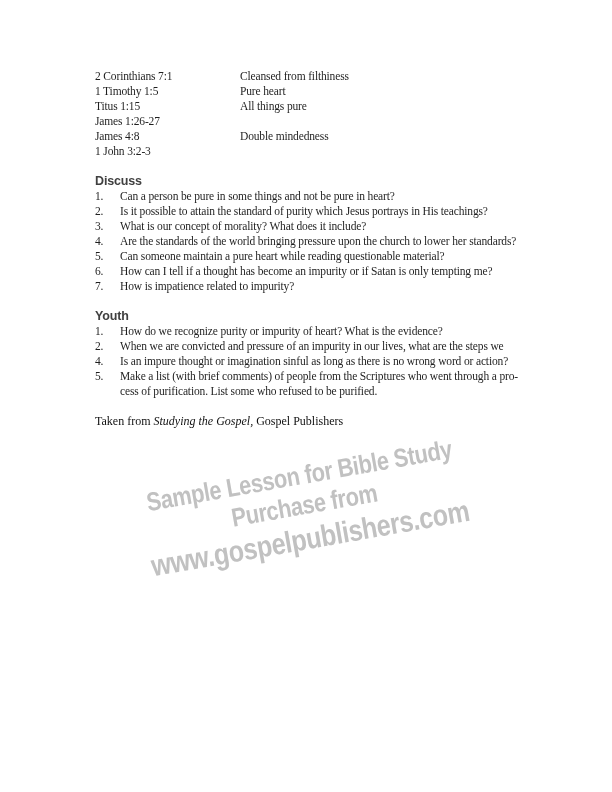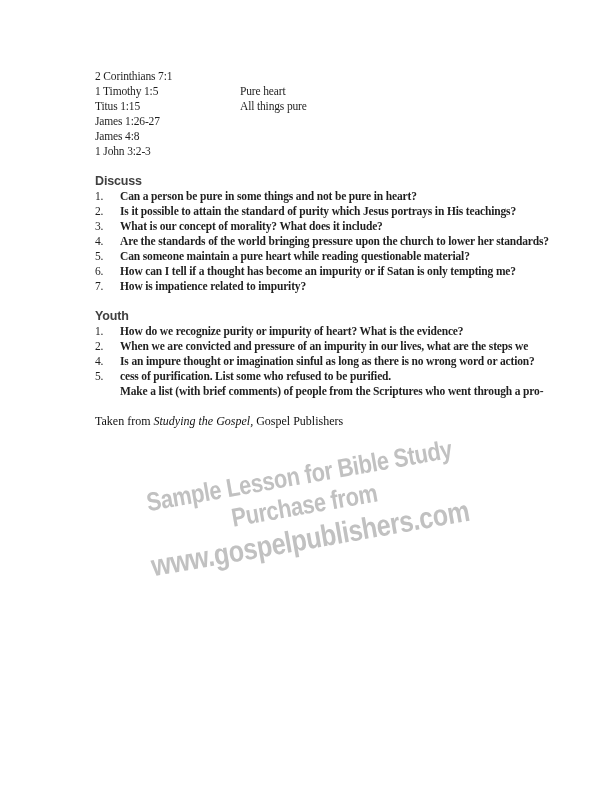--- a/index.html
+++ b/index.html
@@ -31,21 +31,21 @@
     font-weight: bold;
     font-size: 12.5px;
     line-height: 15px;
     margin-top: 15px;
     color: #404040;
   }
   .heading.youth { }
   .li { display: flex; }
   .num { width: 25px; flex: none; }
   .txt { flex: 1; }
-  .ln { display: block; white-space: pre; font-weight: bold; }
+  .ln { display: block; white-space: pre; }
   .source {
     margin-top: 16px;
     font-family: Liberation Serif, serif;
     font-size: 12px;
     line-height: 12px;
     letter-spacing: 0;
     white-space: pre;
     color: #111111;
   }
   .source .it { font-style: italic; }
@@ -69,34 +69,36 @@
 </head>
 <body>
 
 <div class="sheet">
 
   <div class="content">
 
     <div>
       <div class="ref-row">
         <span class="ref-cell">2 Corinthians 7:1</span>
+        <span class="desc-cell">Cleansed from filthiness</span>
       </div>
       <div class="ref-row">
         <span class="ref-cell">1 Timothy 1:5</span>
         <span class="desc-cell">Pure heart</span>
       </div>
       <div class="ref-row">
         <span class="ref-cell">Titus 1:15</span>
         <span class="desc-cell">All things pure</span>
       </div>
       <div class="ref-row">
         <span class="ref-cell">James 1:26-27</span>
       </div>
       <div class="ref-row">
         <span class="ref-cell">James 4:8</span>
+        <span class="desc-cell">Double mindedness</span>
       </div>
       <div class="ref-row">
         <span class="ref-cell">1 John 3:2-3</span>
       </div>
     </div>
 
     <div class="heading">Discuss</div>
     <div>
       <div class="li">
         <span class="num">1.</span>
@@ -158,22 +160,22 @@
       </div>
       <div class="li">
         <span class="num">4.</span>
         <span class="txt">
             <span class="ln">Is an impure thought or imagination sinful as long as there is no wrong word or action?</span>
           </span>
       </div>
       <div class="li">
         <span class="num">5.</span>
         <span class="txt">
+          <span class="ln">Make a list (with brief comments) of people from the Scriptures who went through a pro-</span>
           <span class="ln">cess of purification. List some who refused to be purified.</span>
-          <span class="ln">Make a list (with brief comments) of people from the Scriptures who went through a pro-</span>
         </span>
       </div>
     </div>
 
     <div class="source"><span>Taken from </span><span class="it">Studying the Gospel, </span><span>Gospel Publishers</span></div>
 
   </div>
 
   <div class="watermark">
     <div class="wm-line-1">Sample Lesson for Bible Study</div>

